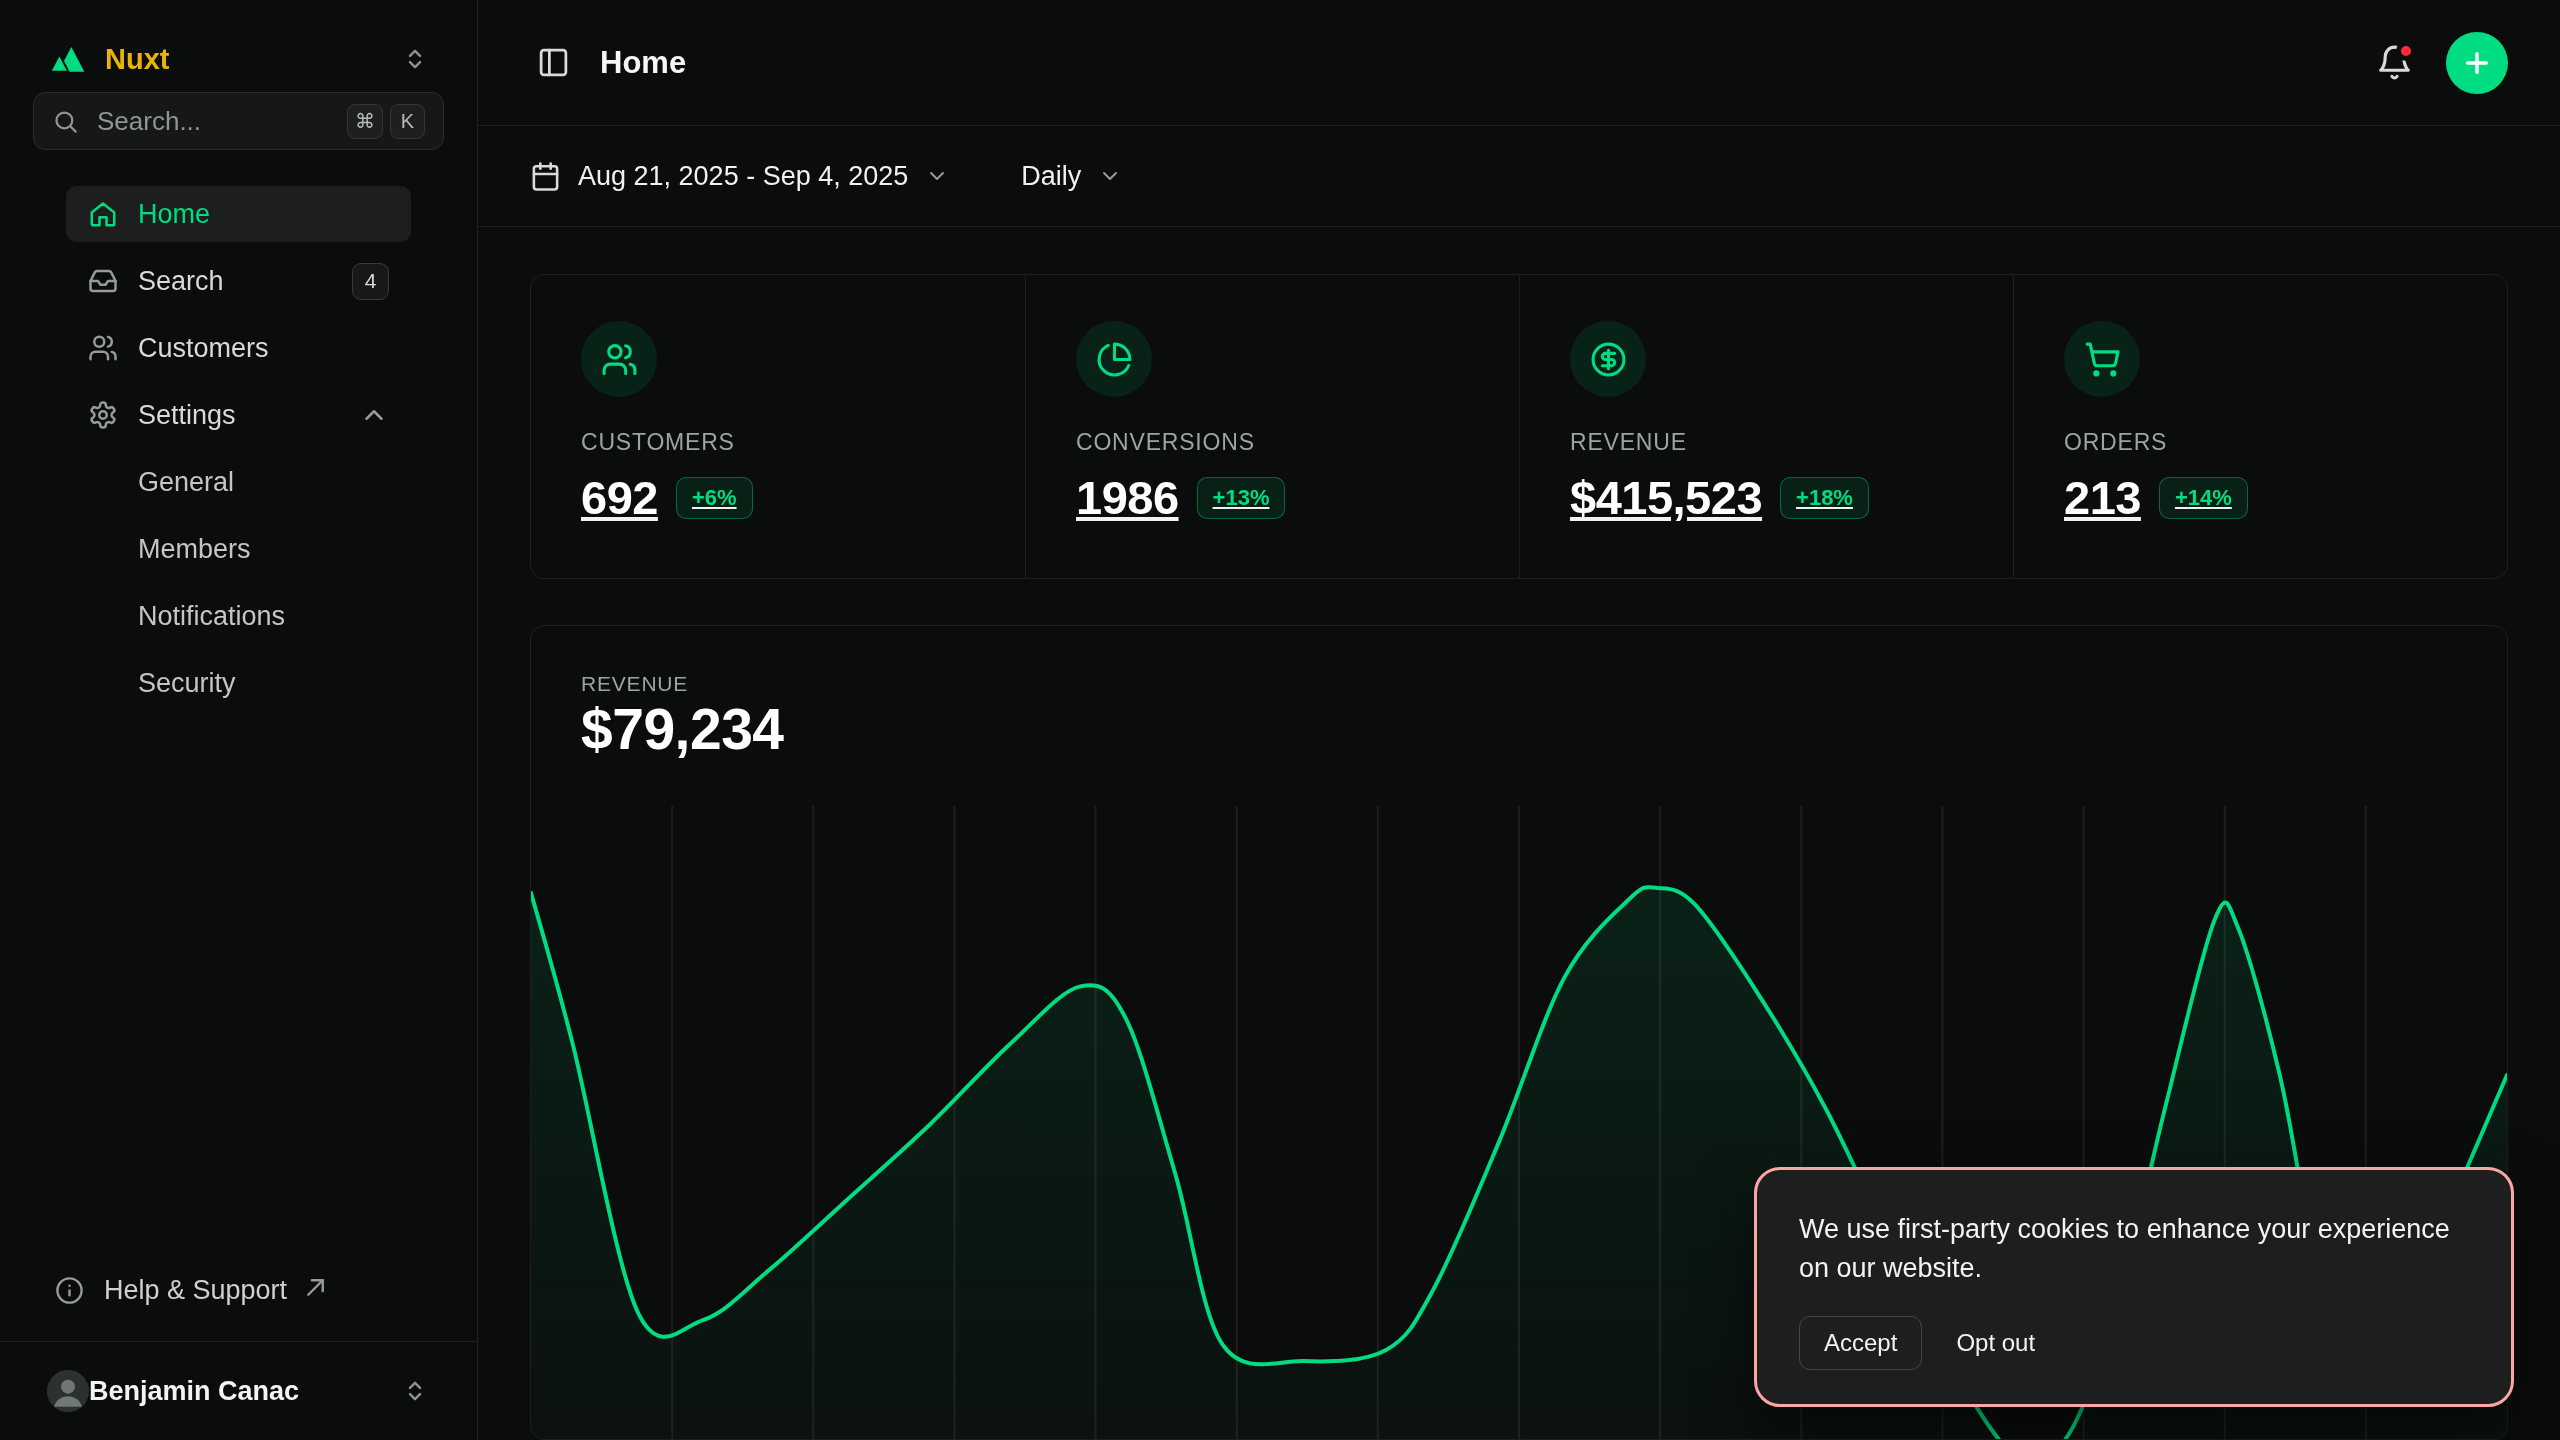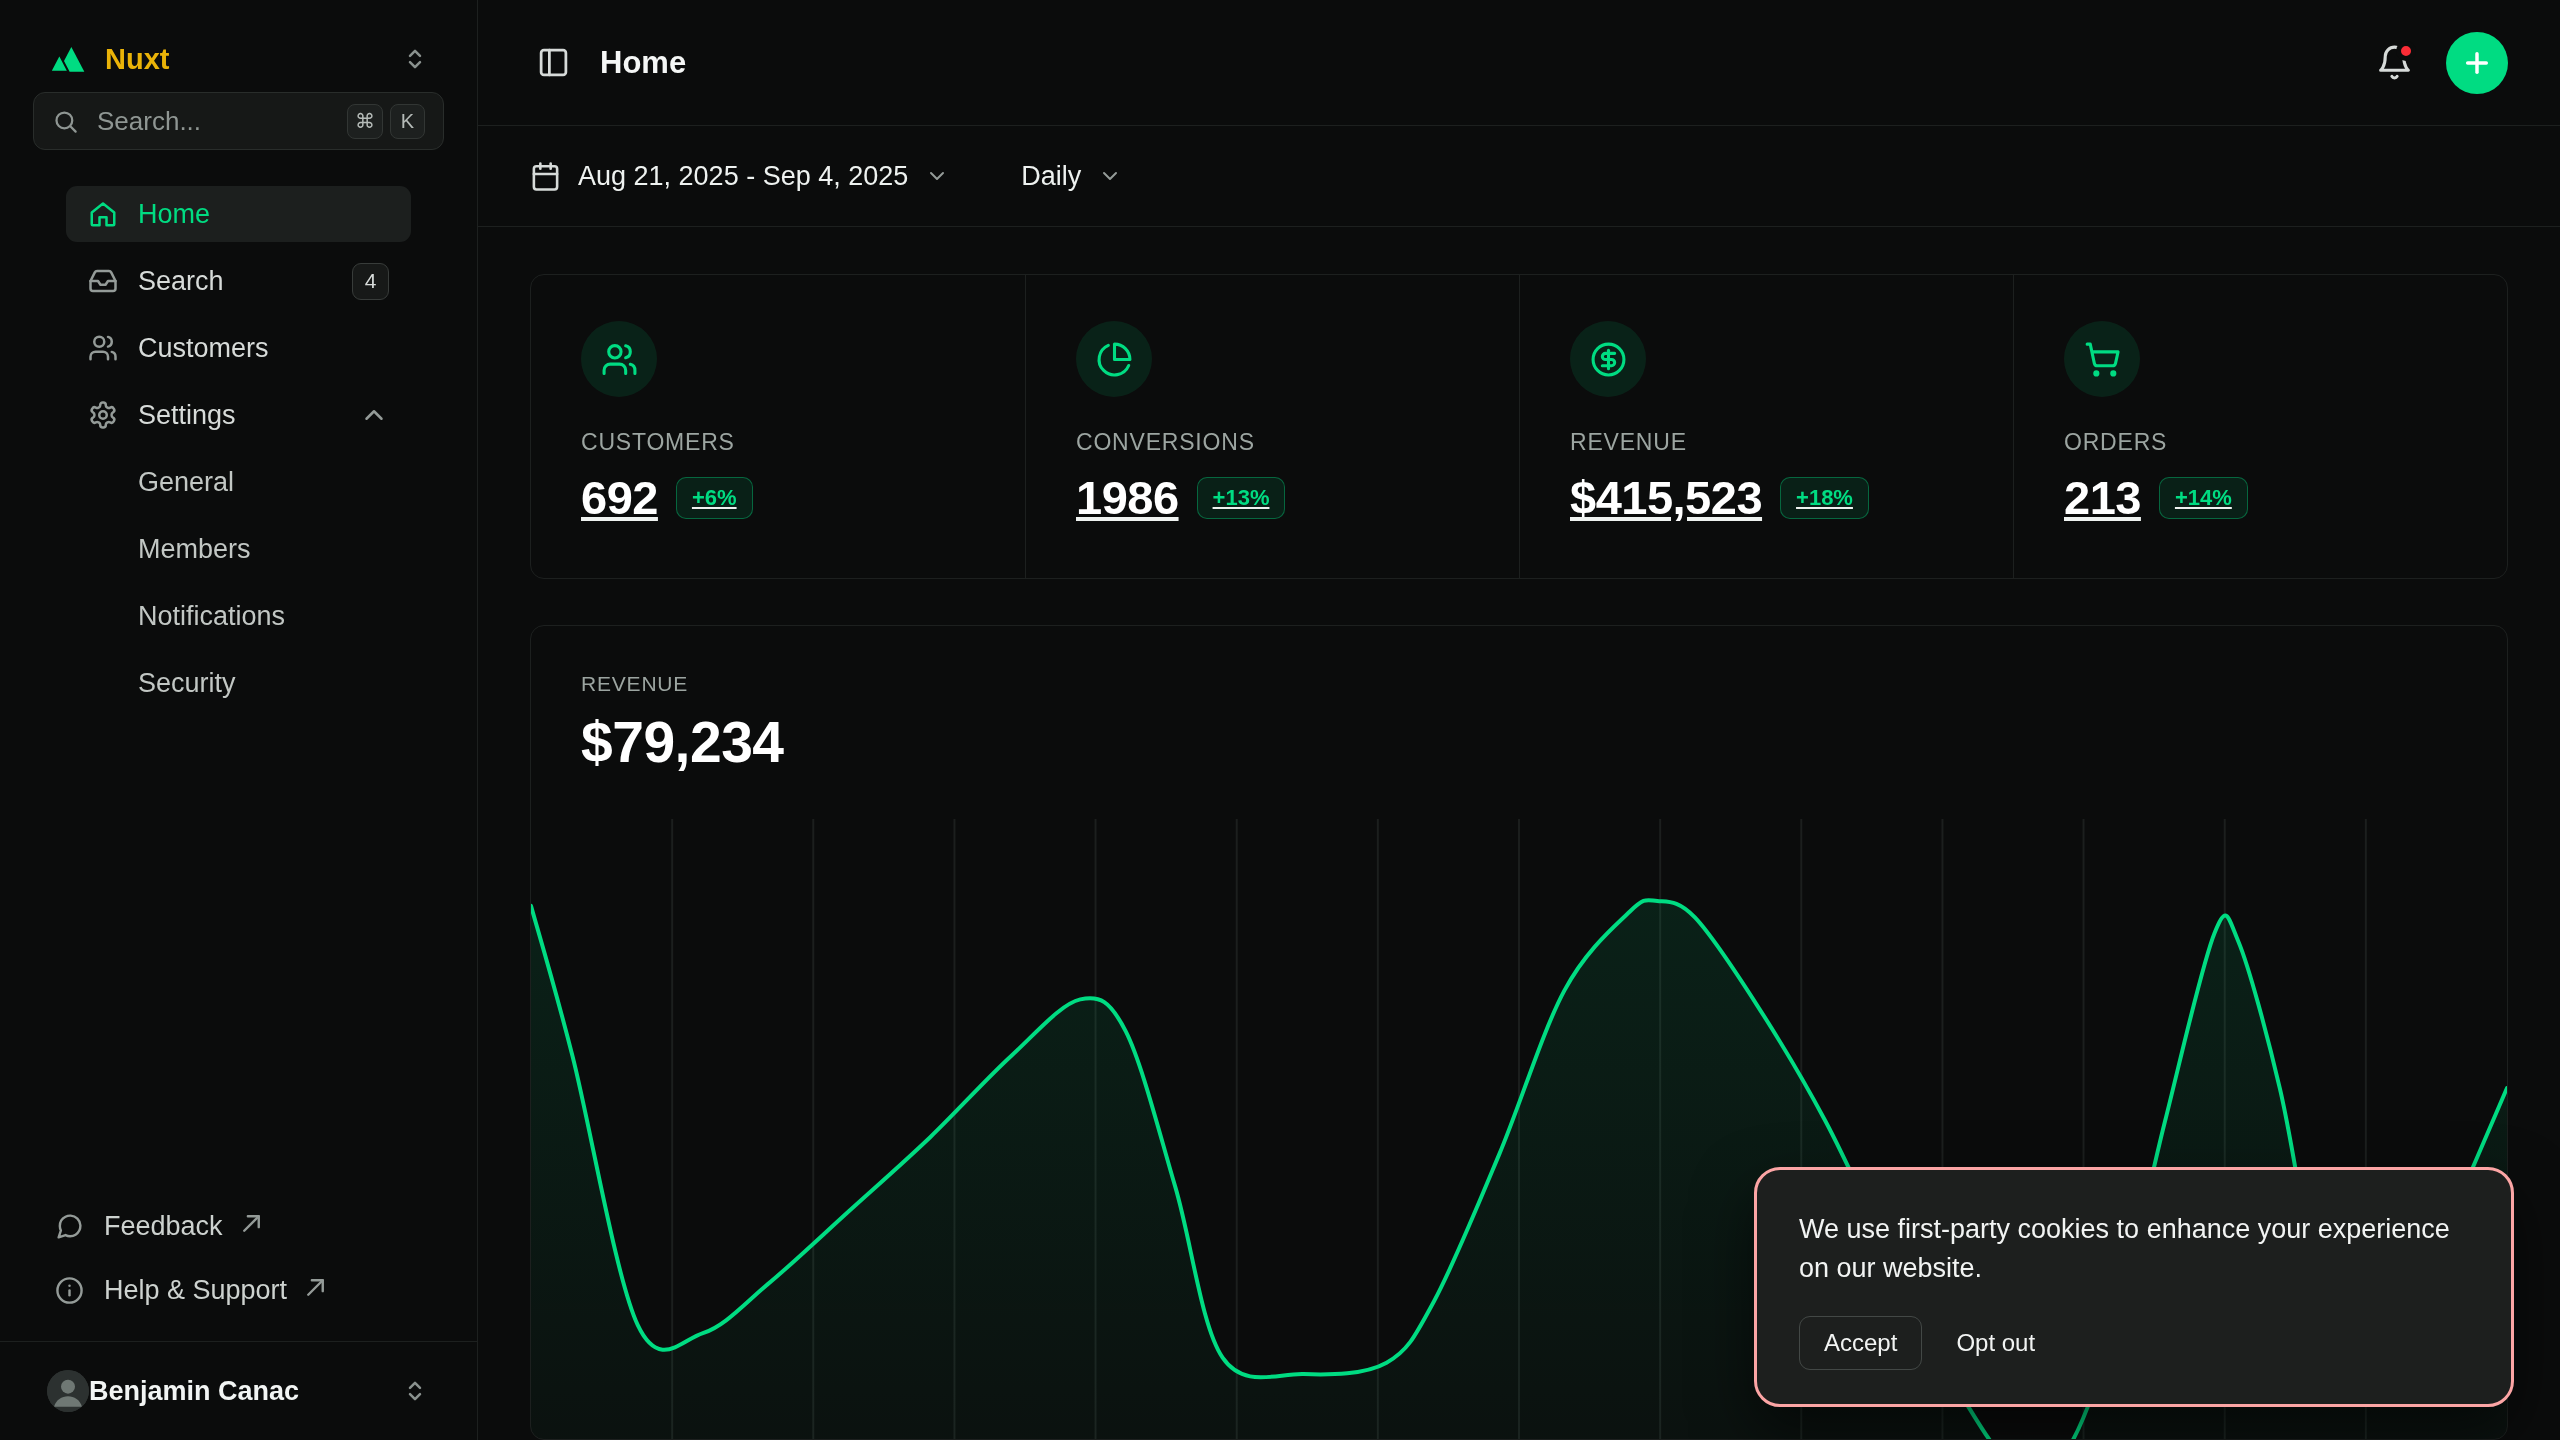--- a/index.html
+++ b/index.html
@@ -70,21 +70,21 @@
   .stat-icon-circle { width: 76px; height: 76px; border-radius: 50%; background: rgba(0,220,130,0.11); display: flex; align-items: center; justify-content: center; color: #00dc82; }
   .stat-icon-circle .ic { width: 37px; height: 37px; }
   .stat-label { margin-top: 32px; font-size: 23px; font-weight: 500; letter-spacing: 0.8px; color: #9ca5a1; }
   .stat-value-row { margin-top: 14px; display: flex; align-items: center; gap: 18px; text-decoration: underline; }
   .stat-value { font-size: 47px; font-weight: 700; color: #ffffff; letter-spacing: -0.5px; }
   .delta-badge { background: rgba(0,220,130,0.10); border: 1px solid rgba(0,220,130,0.38); color: #00dc82; font-size: 22px; font-weight: 600; padding: 7px 15px; border-radius: 10px; }
 
   .revenue-card { border: 1px solid #1d201f; border-radius: 14px; height: 1100px; overflow: hidden; display: flex; flex-direction: column; }
   .revenue-head { padding: 46px 50px 0; }
   .revenue-label { font-size: 21px; font-weight: 500; letter-spacing: 0.8px; color: #9ca5a1; }
-  .revenue-value { margin-top: 13px; font-size: 57px; font-weight: 700; color: #ffffff; letter-spacing: -0.5px; }
+  .revenue-value { font-size: 57px; font-weight: 700; color: #ffffff; letter-spacing: -0.5px; }
   .chart-wrap { margin-top: 44px; flex: 1; min-height: 0; }
   .chart-wrap svg { display: block; width: 100%; height: 820px; }
   .gridlines line { stroke: #1c1f1e; stroke-width: 2; }
   .chart-line { fill: none; stroke-width: 4; stroke-linecap: round; stroke-linejoin: round; }
   .chart-area { stroke: none; }
 
   
   .cookie-banner { position: fixed; right: 46px; bottom: 33px; width: 760px; background: #1d1f1e; border: 3px solid #fca5a5; border-radius: 26px; padding: 40px 42px 34px; box-shadow: 0 25px 60px rgba(0,0,0,0.55); z-index: 50; }
   .cookie-message { font-size: 27px; line-height: 1.45; color: #f2f4f3; }
   .cookie-actions { margin-top: 28px; display: flex; align-items: center; gap: 14px; }
@@ -160,30 +160,20 @@
       </div>
 
       <div class="sub-item">General</div>
       <div class="sub-item">Members</div>
       <div class="sub-item">Notifications</div>
       <div class="sub-item">Security</div>
     </nav>
   </div>
 
   <div class="sidebar-footer">
-    <div class="footer-link">
-      <svg class="ic" viewBox="0 0 24 24">
-        <path d="M21 11.5a8.38 8.38 0 0 1-.9 3.8 8.5 8.5 0 0 1-7.6 4.7 8.38 8.38 0 0 1-3.8-.9L3 21l1.9-5.7a8.38 8.38 0 0 1-.9-3.8 8.5 8.5 0 0 1 4.7-7.6 8.38 8.38 0 0 1 3.8-.9h.5a8.48 8.48 0 0 1 8 8z"></path>
-      </svg>
-      <span>Feedback</span>
-      <svg class="ic ext-arrow" viewBox="0 0 24 24">
-        <line x1="6" y1="18" x2="18" y2="6"></line>
-          <polyline points="9 6 18 6 18 15"></polyline>
-      </svg>
-    </div>
     <div class="footer-link">
       <svg class="ic" viewBox="0 0 24 24">
         <circle cx="12" cy="12" r="10"></circle>
           <line x1="12" y1="16" x2="12" y2="12"></line>
           <line x1="12" y1="8" x2="12.01" y2="8"></line>
       </svg>
       <span>Help &amp; Support</span>
       <svg class="ic ext-arrow" viewBox="0 0 24 24">
         <line x1="6" y1="18" x2="18" y2="6"></line>
           <polyline points="9 6 18 6 18 15"></polyline>

